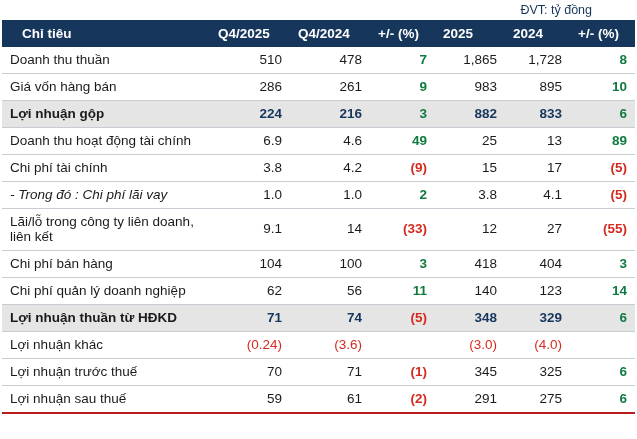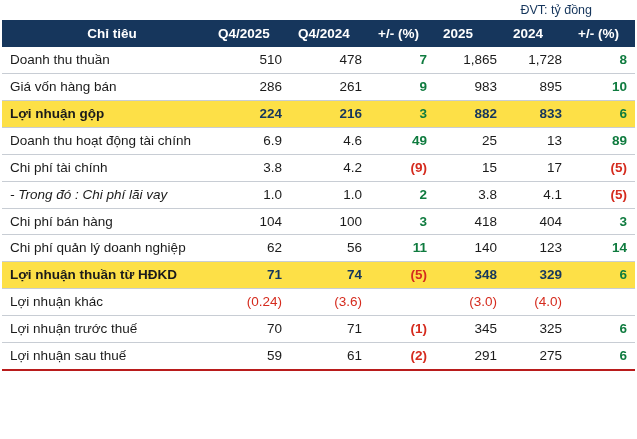--- a/index.html
+++ b/index.html
@@ -47,37 +47,36 @@
     background: #16365c;
     color: #ffffff;
     font-weight: bold;
     font-size: 13.5px;
     padding: 6px 8px;
     text-align: left;
     border: none;
     white-space: nowrap;
   }
   thead th.label-head {
-    text-align: center;
     padding-left: 20px;
   }
   tbody td {
     padding: 5px 8px;
     border-bottom: 1px solid #c8cdd4;
     vertical-align: middle;
     text-align: right;
     font-size: 13.5px;
     line-height: 1.18;
   }
   tbody td.label {
     text-align: left;
     white-space: normal;
   }
   tbody tr.highlight td {
-    background: #fde047;
+    background: #e5e5e5;
     font-weight: bold;
   }
   tbody tr.plain td { background: #ffffff; }
   td.pos { color: #0f7b3f; font-weight: bold; }
   td.neg { color: #d52b1e; font-weight: bold; }
   td.num { color: #1b1b1b; }
   td.num.negnum { color: #d52b1e; }
   tr.highlight td.num { color: #16365c; }
   tr.highlight td.pos { color: #0f7b3f; }
   tr.highlight td.neg { color: #d52b1e; }
@@ -160,20 +159,29 @@
         <tr class="plain">
           <td class="label italic-label">- Trong đó : Chi phí lãi vay</td>
           <td class="num">1.0</td>
           <td class="num">1.0</td>
           <td class="pos">2</td>
           <td class="num">3.8</td>
           <td class="num">4.1</td>
           <td class="neg">(5)</td>
         </tr>
         <tr class="plain">
+          <td class="label">Lãi/lỗ trong công ty liên doanh, liên kết</td>
+          <td class="num">9.1</td>
+          <td class="num">14</td>
+          <td class="neg">(33)</td>
+          <td class="num">12</td>
+          <td class="num">27</td>
+          <td class="neg">(55)</td>
+        </tr>
+        <tr class="plain">
           <td class="label">Chi phí bán hàng</td>
           <td class="num">104</td>
           <td class="num">100</td>
           <td class="pos">3</td>
           <td class="num">418</td>
           <td class="num">404</td>
           <td class="pos">3</td>
         </tr>
         <tr class="plain">
           <td class="label">Chi phí quản lý doanh nghiệp</td>

